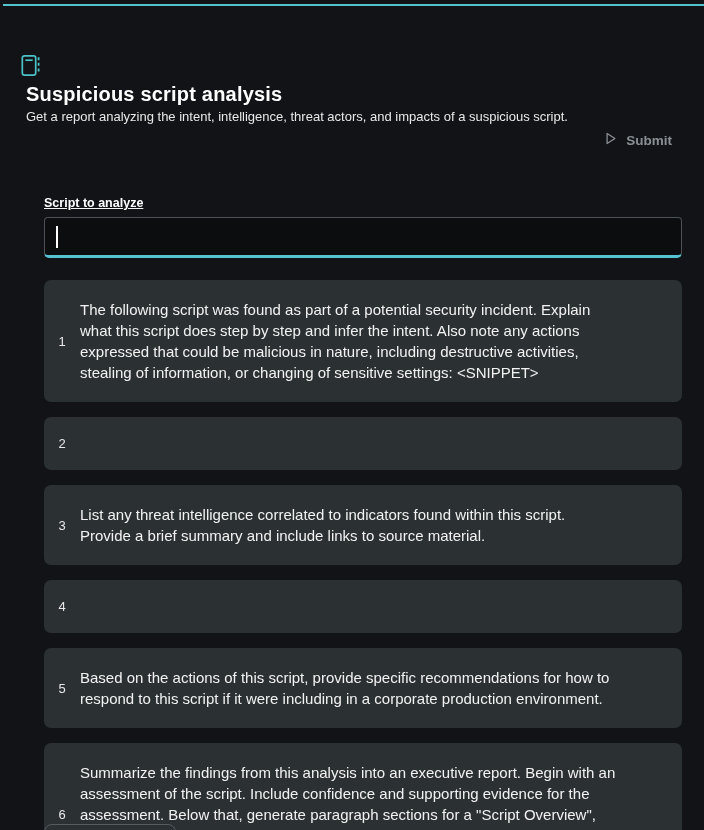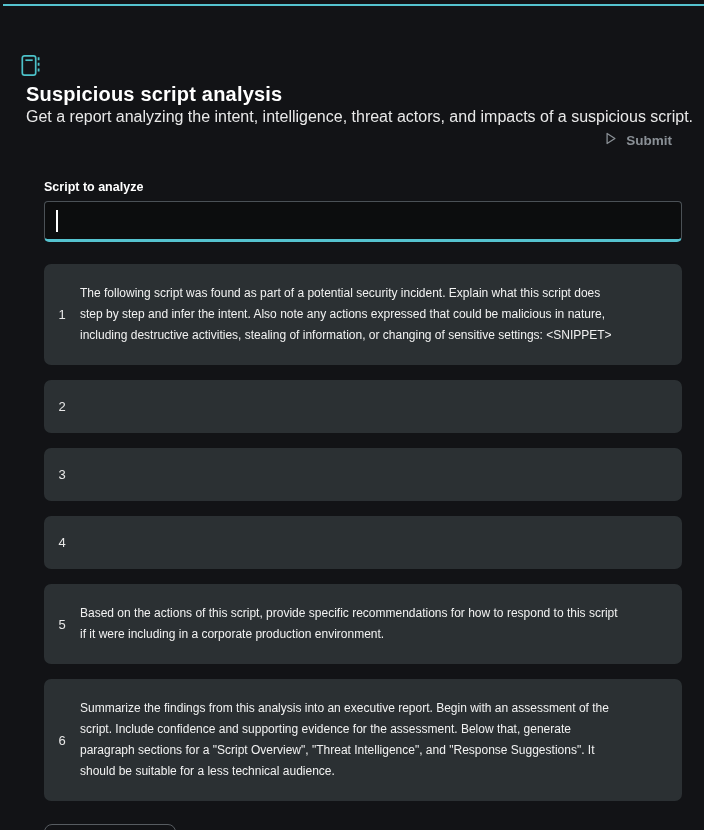--- a/index.html
+++ b/index.html
@@ -28,31 +28,31 @@
     padding:42px 28px 0 21px;
     flex-direction:column;
   }
   .pb-icon{display:block;margin-top:12px;flex:0 0 auto;}
   .title-block{margin-left:5px;}
   h1.page-title{
     font-size:20px;line-height:26px;font-weight:700;color:#ffffff;
     letter-spacing:.2px;
   }
   p.page-subtitle{
-    font-size:16px;line-height:15px;margin-top:2px;color:#e9e9e9;
+    font-size:13px;line-height:15px;margin-top:2px;color:#e9e9e9;
     white-space:nowrap;
   }
   .submit-btn{
     margin-left:auto;margin-top:4px;
     display:inline-flex;align-items:center;gap:7px;
     background:transparent;border:none;cursor:pointer;
     color:var(--muted);font-family:inherit;font-size:13.5px;font-weight:600;
     padding:2px 4px;
   }
-  .form-section{margin:27px 22px 0 44px;}
+  .form-section{margin:43px 22px 0 44px;text-decoration:underline;}
   .input-label{
     display:block;font-size:12.5px;font-weight:700;color:#ffffff;
     line-height:16px;margin-bottom:6px;
   }
   .input-box{
     height:41px;width:638px;
     background:var(--input-bg);
     border:1px solid var(--input-border);
     border-bottom:3px solid var(--accent);
     border-radius:4px 4px 5px 5px;
@@ -74,21 +74,21 @@
     display:flex;align-items:center;
     padding:19px 0;
     width:638px;
   }
   .num{
     flex:0 0 36px;text-align:center;
     font-size:13px;color:#e8e8e8;
   }
   .txt{
     flex:1;max-width:540px;
-    font-size:12px;line-height:21px;color:#f2f2f2;
+    font-size:15px;line-height:21px;color:#f2f2f2;
   }
   .partial-button{
     position:absolute;top:824px;left:44px;
     width:132px;height:30px;
     border:1px solid #575c61;border-radius:8px;
     background:transparent;
   }
 </style>
 </head>
 <body>
@@ -131,20 +131,21 @@
     <div class="num">1</div>
     <div class="txt">The following script was found as part of a potential security incident. Explain what this script does step by step and infer the intent. Also note any actions expressed that could be malicious in nature, including destructive activities, stealing of information, or changing of sensitive settings: &lt;SNIPPET&gt;</div>
   </div>
 
   <div class="card">
     <div class="num">2</div>
   </div>
 
   <div class="card">
     <div class="num">3</div>
+    <div class="txt">List any threat intelligence correlated to indicators found within this script. Provide a brief summary and include links to source material.</div>
   </div>
 
   <div class="card">
     <div class="num">4</div>
   </div>
 
   <div class="card">
     <div class="num">5</div>
     <div class="txt">Based on the actions of this script, provide specific recommendations for how to respond to this script if it were including in a corporate production environment.</div>
   </div>

